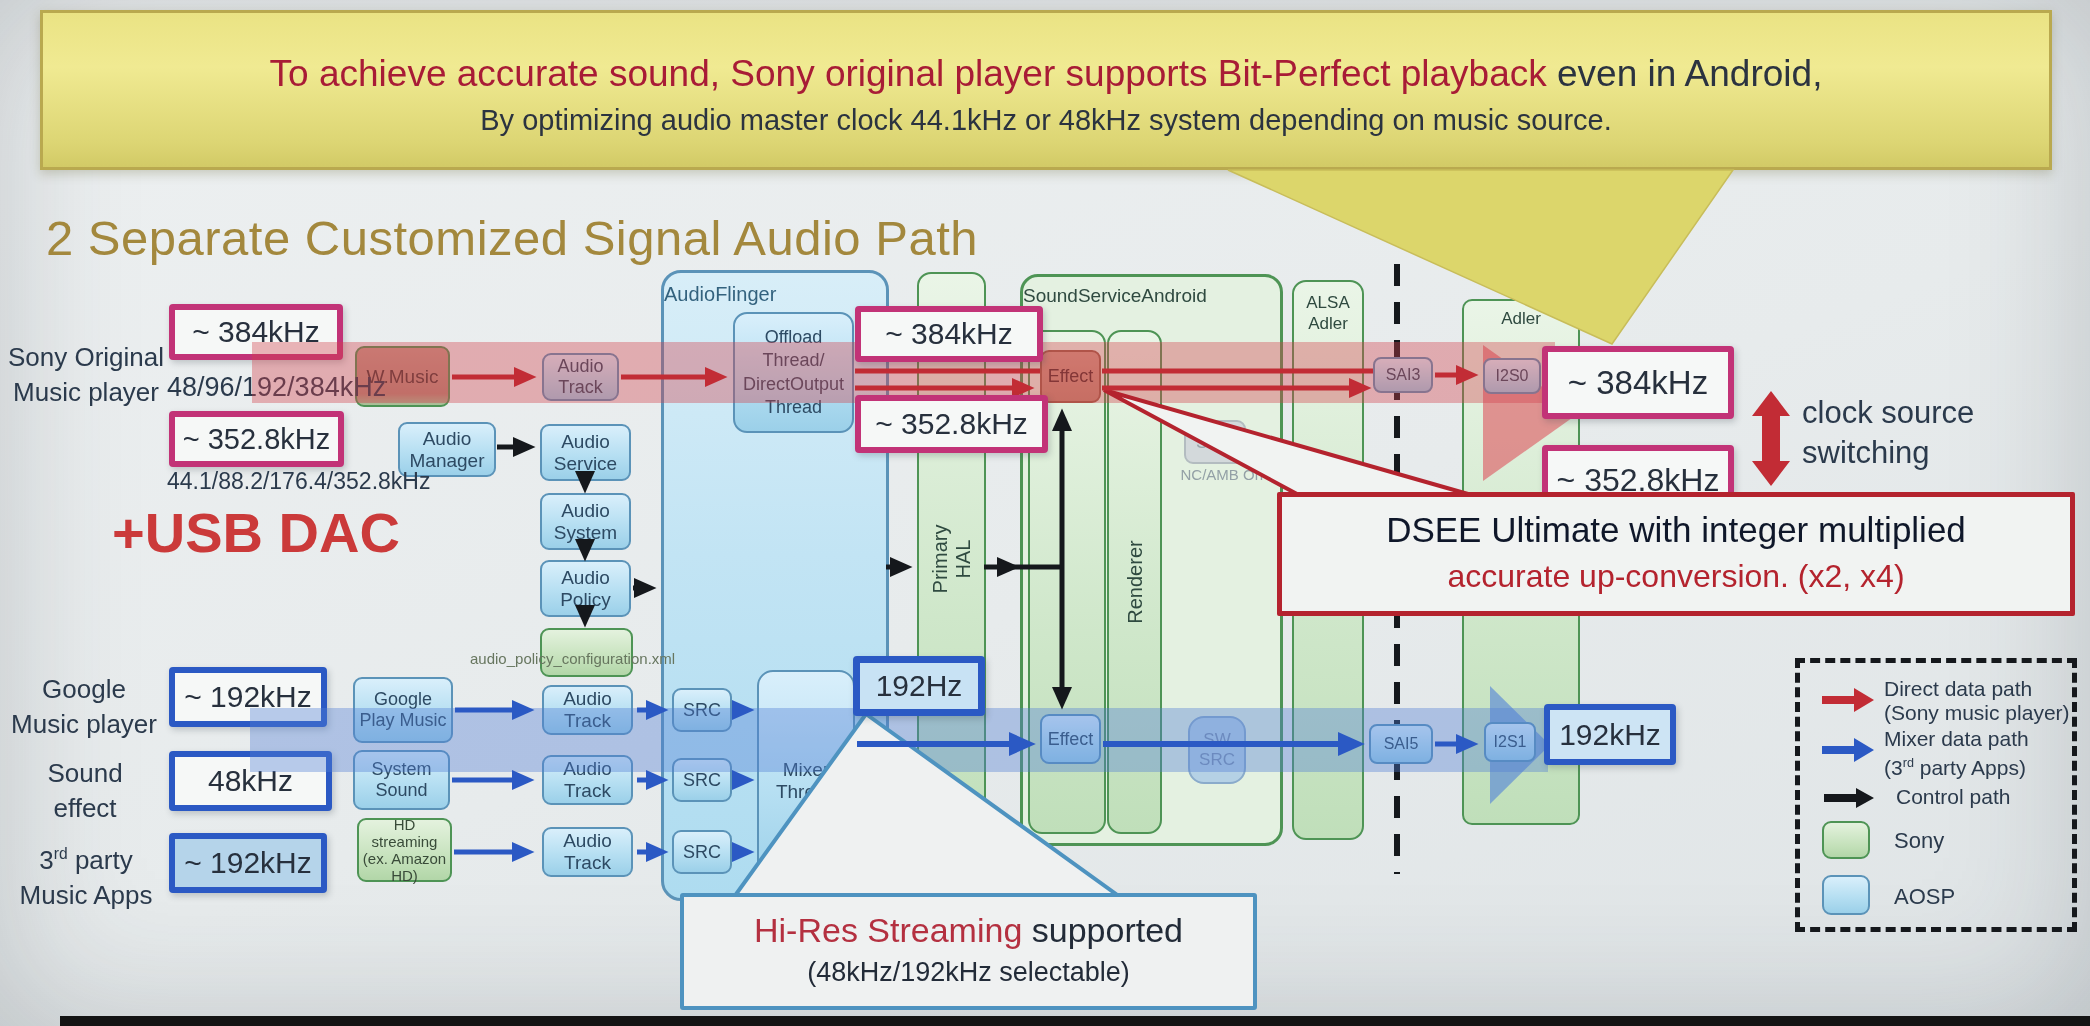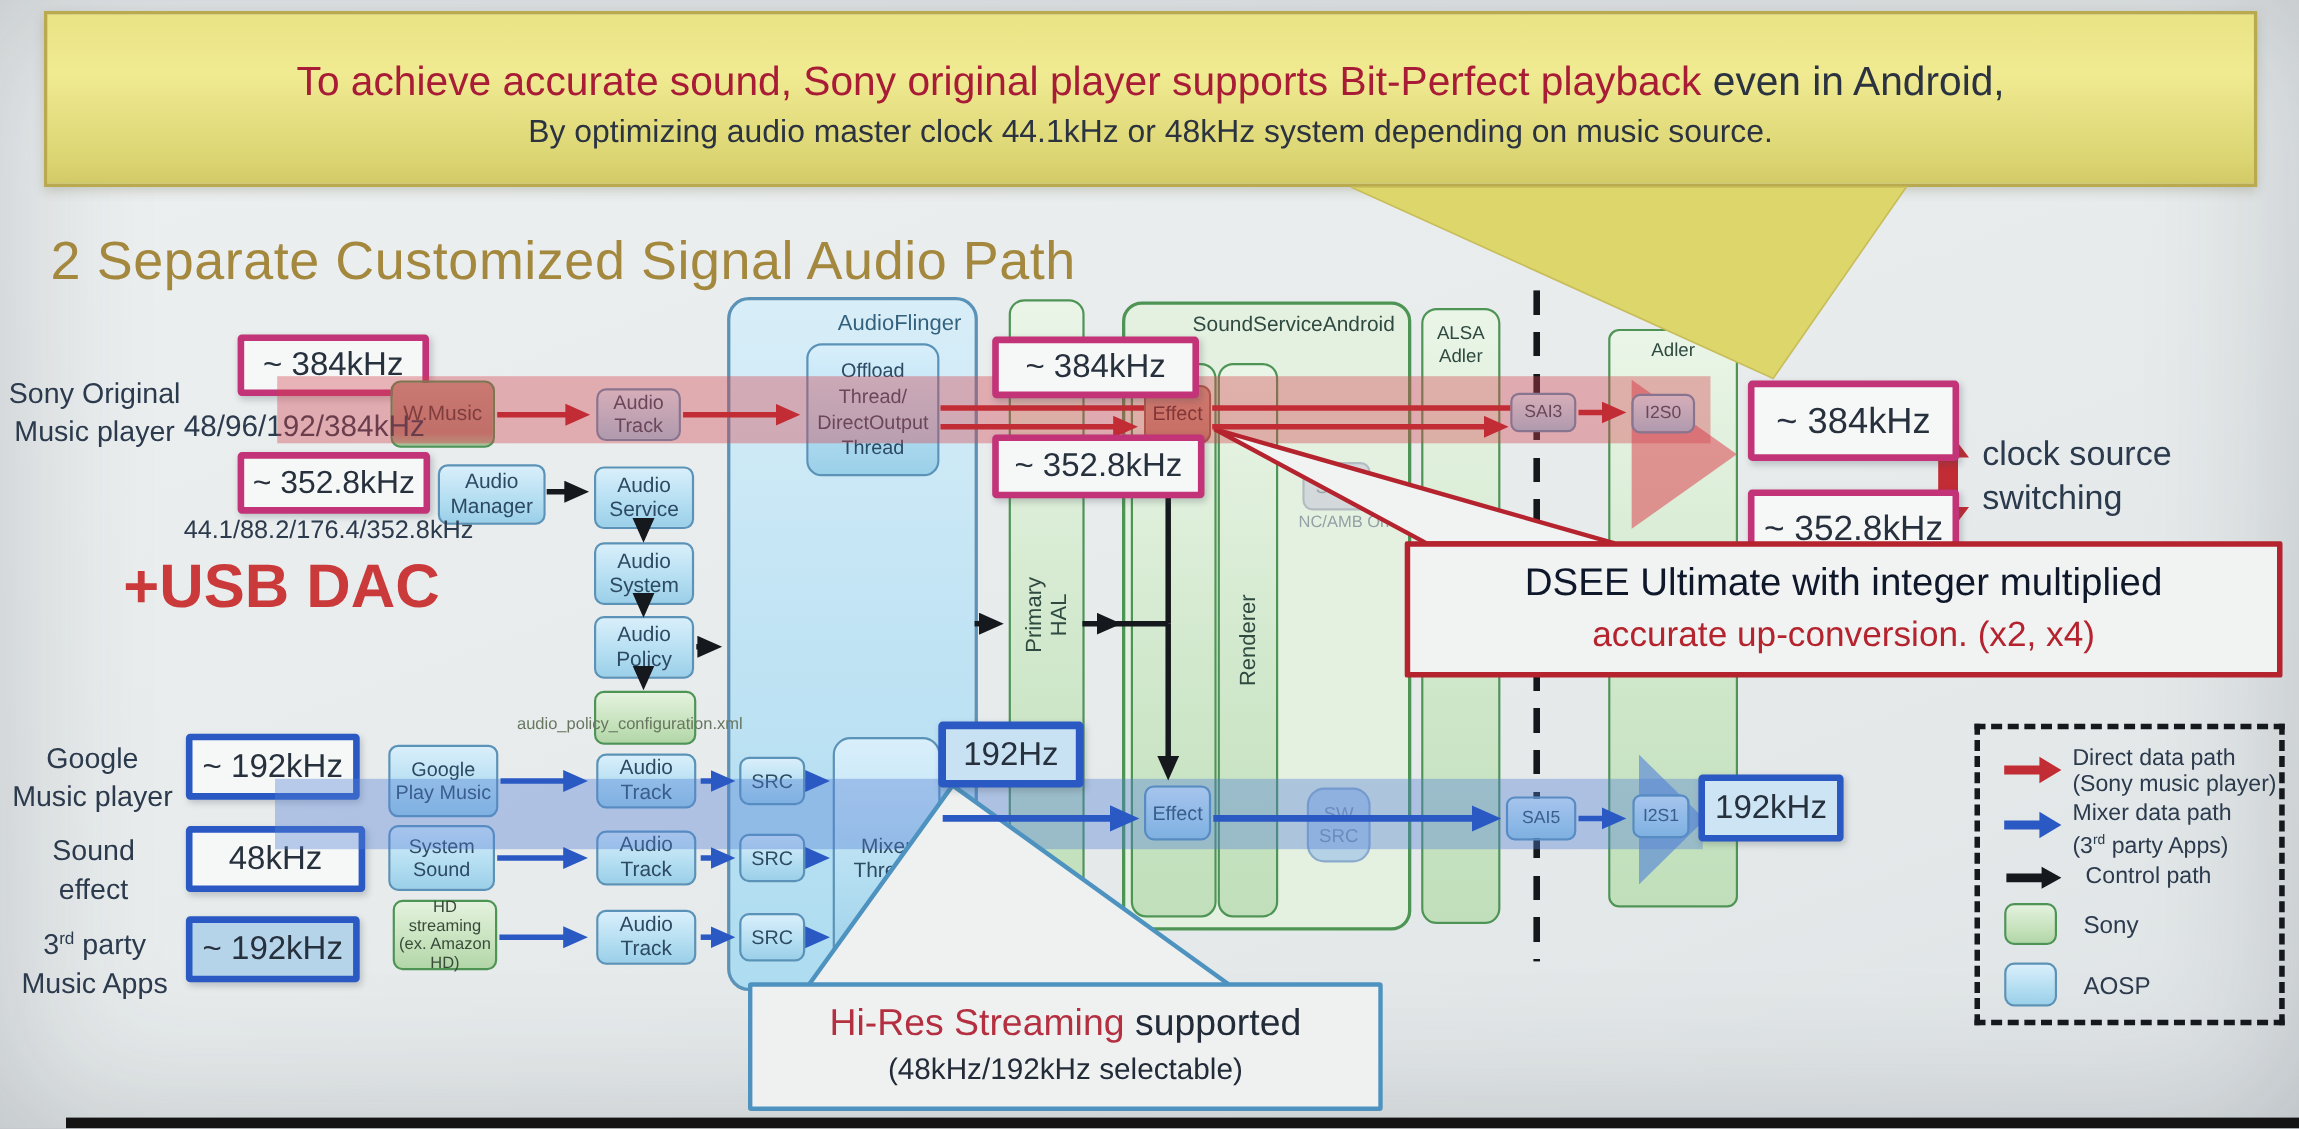--- a/index.html
+++ b/index.html
@@ -3,35 +3,35 @@
 <meta charset="utf-8">
 <style>
   html,body{margin:0;padding:0;background:#c9ced2;font-family:"Liberation Sans",sans-serif;}
   #stage{position:relative;width:2090px;height:1026px;background:linear-gradient(160deg,#edf0f1 0%,#e7ebec 55%,#dfe4e6 100%);overflow:hidden;box-shadow:inset 0 0 140px rgba(40,50,60,.22);}
   .abs{position:absolute;}
   .z1{z-index:1}.z2{z-index:2}.z3{z-index:3}.z4{z-index:4}.z5{z-index:5}.z6{z-index:6}.z8{z-index:8}
   
   .cont-blue{background:linear-gradient(180deg,#d8eef8 0%,#c2e4f4 45%,#aedcf0 100%);border:3px solid #5b93b8;border-radius:20px;}
   .col-green{background:linear-gradient(180deg,#eaf5e7 0%,#cfe7ca 60%,#c0dfba 100%);border:2px solid #4e9455;border-radius:14px;}
   .cont-green{background:#e4f1e1;border:3px solid #4e9455;border-radius:18px;}
-  .cont-label{position:absolute;left:0;right:12px;text-align:right;font-size:19px;color:#2f4a40;}
+  .cont-label{position:absolute;left:0;right:0;text-align:left;font-size:19px;color:#2f4a40;}
   .af-label{color:#33627e;font-size:20px;}
   .dashedline{background:repeating-linear-gradient(180deg,#14181c 0 22px,transparent 22px 38px);width:6px;}
   
   .blk{position:absolute;border-radius:9px;display:flex;align-items:center;justify-content:center;text-align:center;font-size:19px;line-height:1.15;padding:2px;box-sizing:border-box;}
   .b-blue{background:linear-gradient(180deg,#d9effb 0%,#b6dff2 55%,#9bd0e9 100%);border:2px solid #5b93b8;color:#2d4a63;}
   .b-green{background:linear-gradient(180deg,#e4f2de 0%,#c2e0b8 70%,#b2d6a8 100%);border:2px solid #4e9455;color:#394b39;}
   .b-wm{background:linear-gradient(180deg,#c59a8a 0%,#b78b7a 80%,#a9c29a 100%);border:2px solid #4e9455;color:#4d3b36;}
   .b-effectred{background:linear-gradient(180deg,#cf9a85 0%,#c08a72 100%);border:2px solid #9c5f48;color:#53302a;}
   .b-grey{background:#d3d9db;border:2px solid #b3bcc0;color:#99a4aa;}
   .b-swsrc{background:rgba(171,201,229,.82);border:2px solid #8aabcb;color:#7d92b2;}
   .b-io{font-size:16px;border-radius:8px;}
   
   .rate{position:absolute;display:flex;align-items:center;justify-content:center;background:#f6f8f7;color:#27303d;font-size:30px;border-radius:4px;box-sizing:border-box;box-shadow:2px 3px 6px rgba(60,70,80,.25);}
-  .rp{border:6px solid #c23377;margin-left:47px;}
+  .rp{border:6px solid #c23377;}
   .rb{border:6px solid #2b59c4;}
   .bands{pointer-events:none;}
   .band-red{background:rgba(211,66,76,.38);}
   .band-blue{background:rgba(82,125,212,.38);}
   .tri{position:absolute;clip-path:polygon(0 0,100% 50%,0 100%);}
   
   .lbl{position:absolute;color:#2b3a4c;font-size:26px;line-height:35px;text-align:center;}
   .small{position:absolute;color:#2b3a4c;}
   .callout{position:absolute;box-sizing:border-box;text-align:center;}
   sup{font-size:.6em;}

